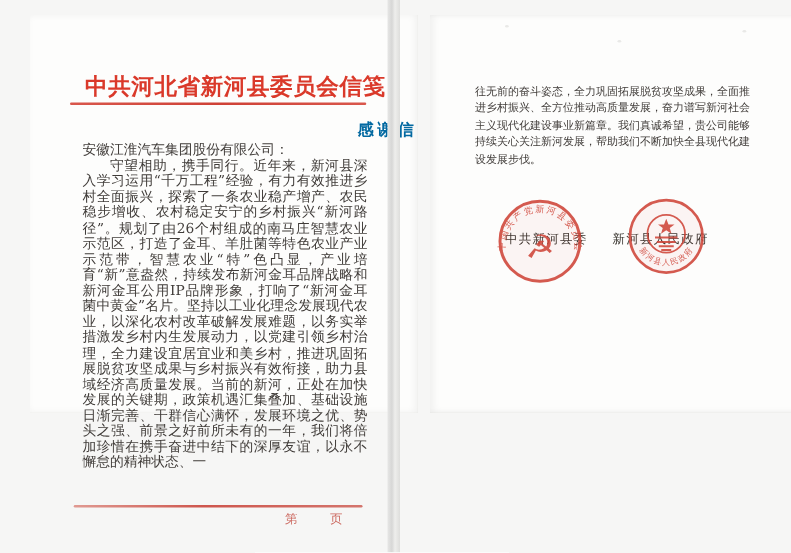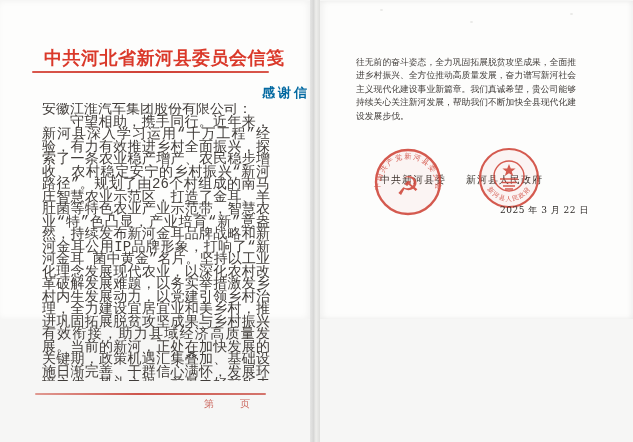--- a/index.html
+++ b/index.html
@@ -1,21 +1,21 @@
 <!DOCTYPE html>
 <html><head>
 <meta charset="utf-8">
 <style>
   html,body{margin:0;padding:0;background:#ffffff;}
   .scan{
     position:relative;width:633px;height:442px;overflow:hidden;
     background:#f6f6f5;
     font-family:"DejaVu Serif","Liberation Serif",serif;
   }
-  .page{position:absolute;top:1px;height:318px;background:#fdfdfc;}
+  .page{position:absolute;top:12px;height:318px;background:#fdfdfc;margin-left:24px;}
   .page-left{left:0;width:310px;box-shadow:inset -2px 0 6px rgba(0,0,0,0.05);}
   .page-right{left:320px;width:313px;box-shadow:inset 3px 0 6px rgba(0,0,0,0.05), inset -3px 0 4px rgba(0,0,0,0.04);}
   .page-gap{
     position:absolute;left:310px;top:0;width:10px;height:442px;
     background:linear-gradient(90deg,#e6e6e5 0%,#d7d7d6 35%,#eeeeec 60%,#dededc 100%);
   }
   
   .letterhead{
     position:absolute;left:44px;top:45px;width:230px;
     font-size:18px;font-weight:bold;color:#da392a;
@@ -25,24 +25,24 @@
     position:absolute;left:32px;top:70px;width:237px;height:2px;
     background:linear-gradient(90deg,#d9574c,#cf4136 50%,#d9574c);
     border-radius:1px;
   }
   .letter-title{
     position:absolute;left:0;top:83px;width:310px;text-align:right;
     font-size:13px;font-weight:bold;color:#0369a1;letter-spacing:3px;
   }
   .body-left{
     position:absolute;left:42px;top:102px;width:228px;height:278px;
-    font-size:14px;line-height:12.5px;color:#403c39;
+    font-size:11px;line-height:12.5px;color:#403c39;
     text-align:justify;overflow:hidden;
   }
-  .body-left p, .body-right p{margin:0;text-indent:2em;font-family:Liberation Mono, monospace;}
+  .body-left p, .body-right p{margin:0;text-indent:2em;}
   .salutation{text-indent:0 !important;}
   .footer-rule{
     position:absolute;left:35px;top:392px;width:231px;height:1.6px;
     background:linear-gradient(90deg,#e09a92,#ce564d 45%,#d4756d);
     border-radius:1px;
   }
   .footer-text{
     position:absolute;left:204px;top:396px;
     font-size:10px;color:#cc6a61;letter-spacing:2px;
   }
@@ -115,19 +115,18 @@
       <g stroke="#cf4438" fill="#cf4438">
         <circle cx="32" cy="29" r="15" fill="none" stroke-width="1.4"></circle>
         <polygon points="32,17 33.8,21.6 38.6,21.6 34.8,24.4 36.2,29 32,26.2 27.8,29 29.2,24.4 25.4,21.6 30.2,21.6" stroke="none"></polygon>
         <path d="M23,32 h18 M24.5,35.5 h15 M26,39 h12 M28,42 h8" fill="none" stroke-width="1.6"></path>
       </g>
       <text font-size="6.4" fill="#cf4438" letter-spacing="1">
         <textPath href="#arcG" startOffset="10%">新河县人民政府</textPath>
       </text>
     </svg>
 
-    <div class="letter-date">2025 年 3 月 22 日</div>
 
     <span class="speck" style="left:60px;top:8px;width:3px;height:2px"></span>
     <span class="speck" style="left:150px;top:20px;width:3px;height:2px"></span>
     <span class="speck" style="left:250px;top:12px;width:3px;height:2px"></span>
   </div>
 </div>
 
 </body></html>

